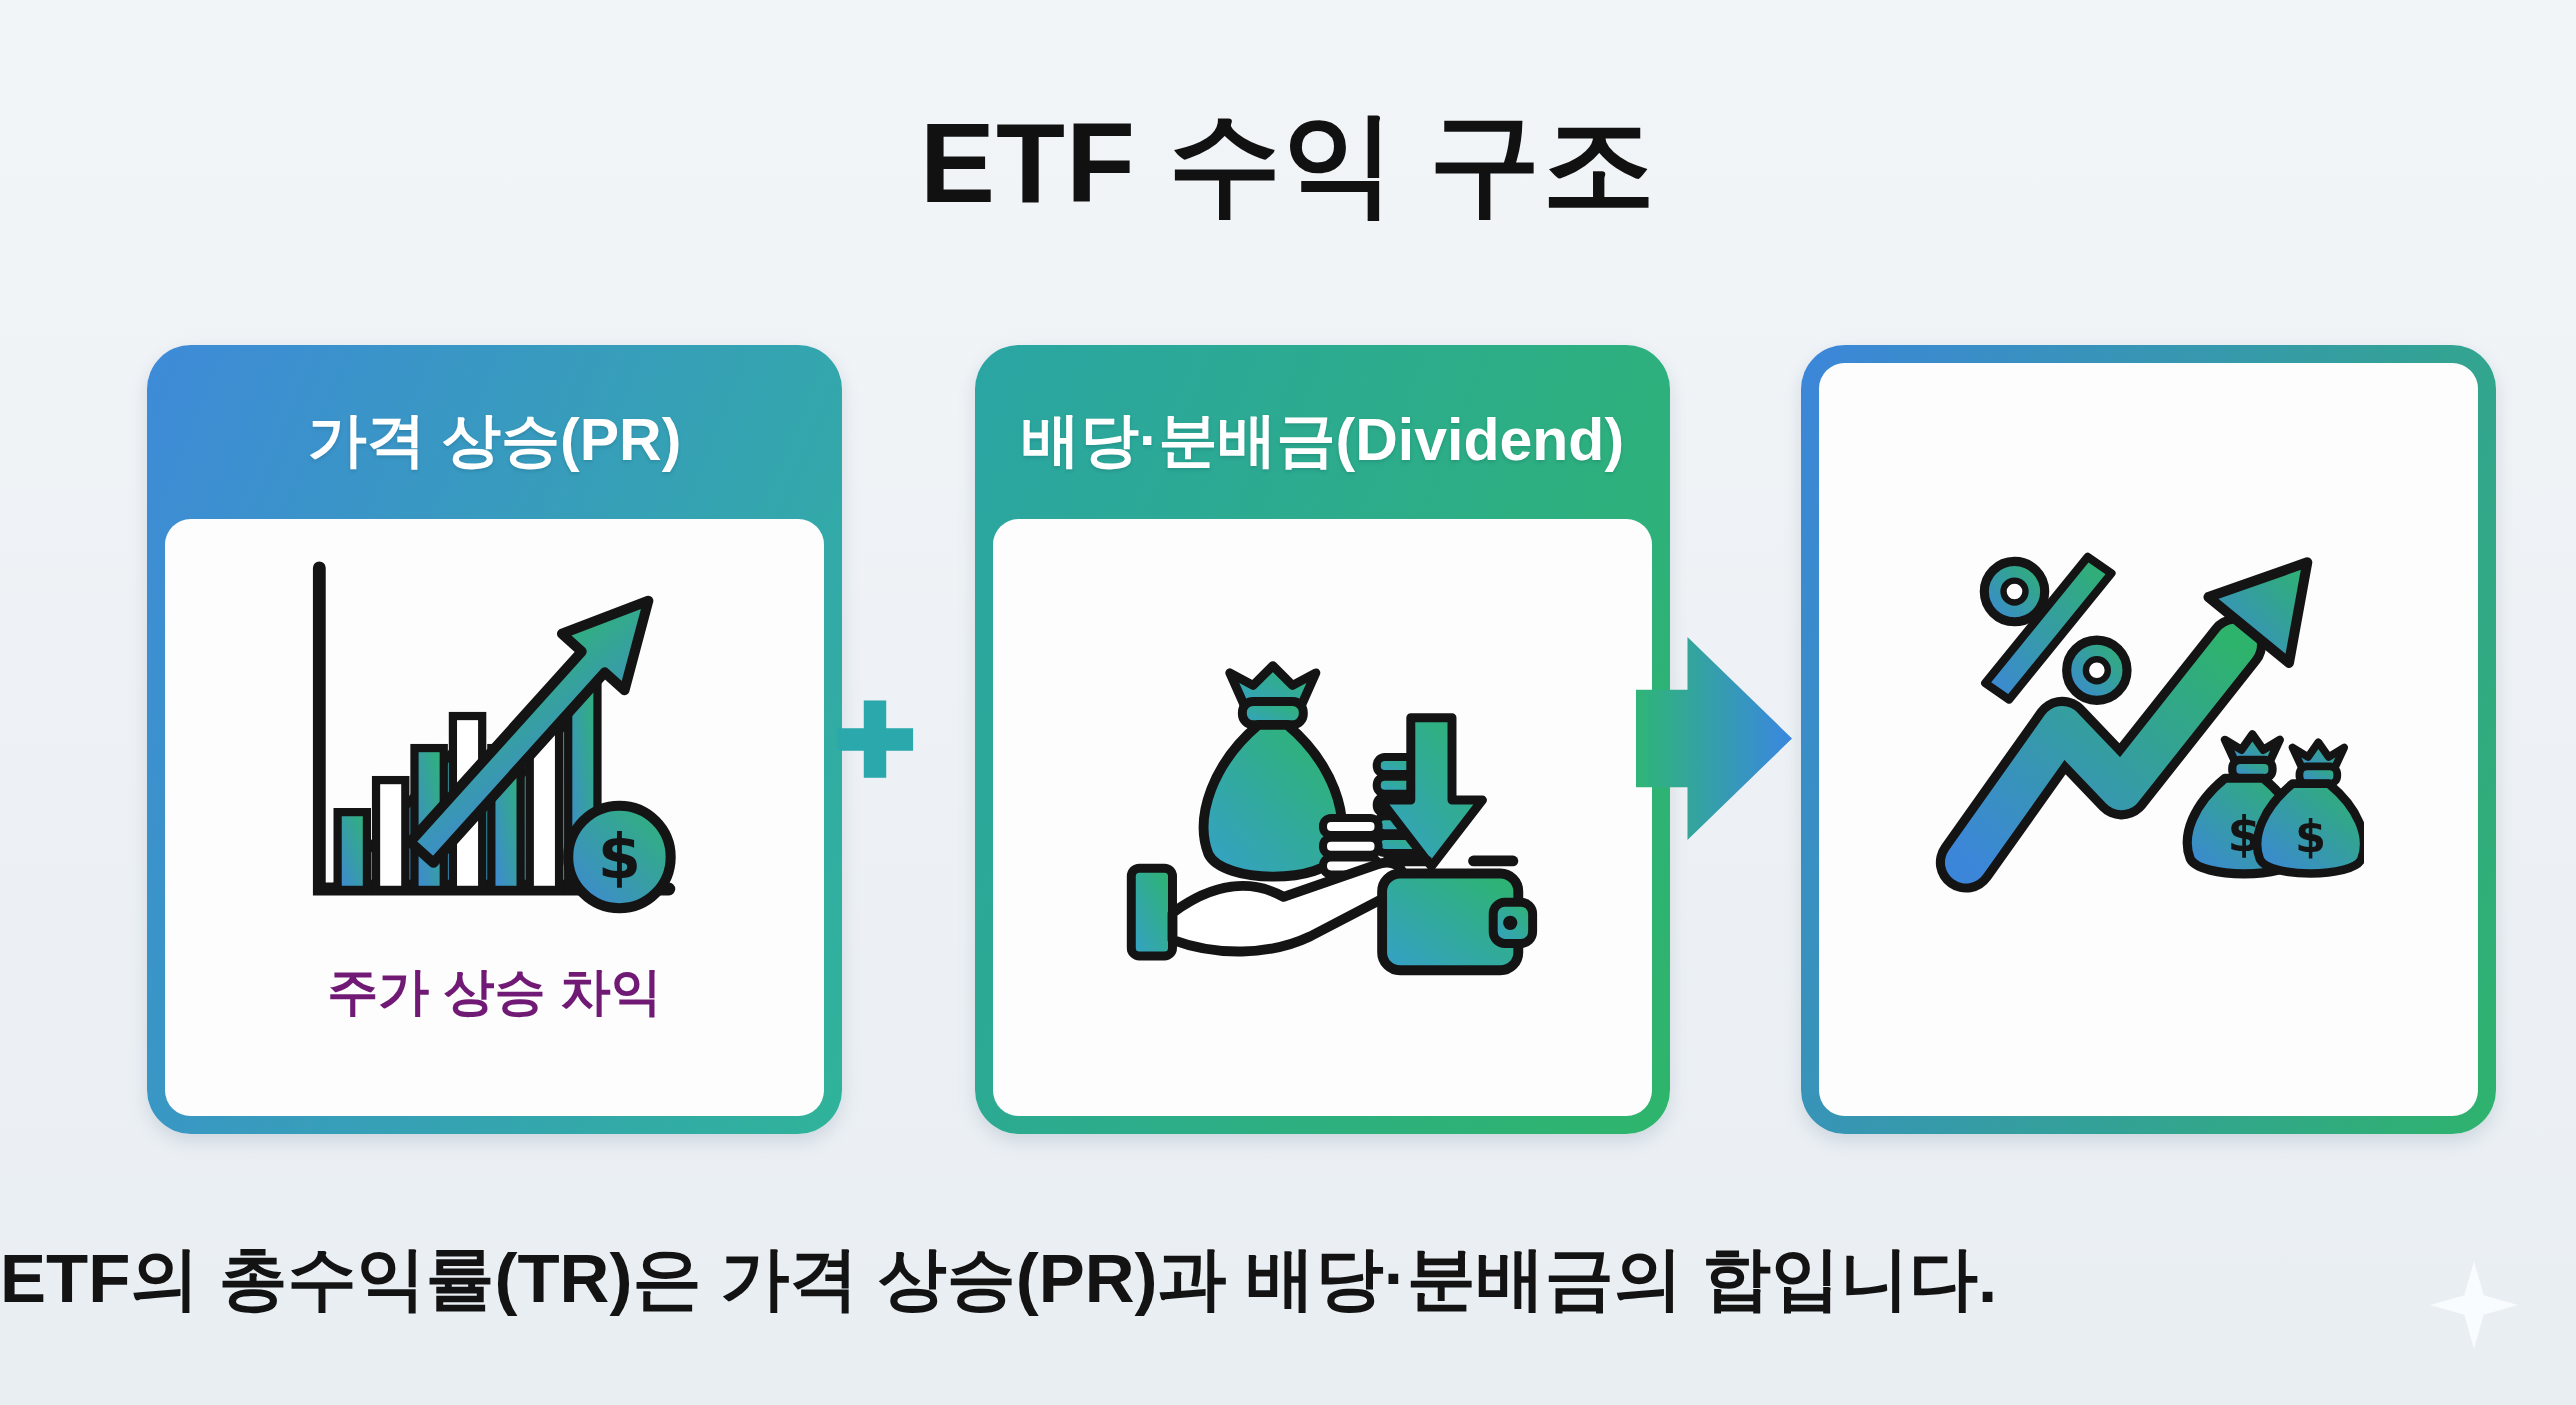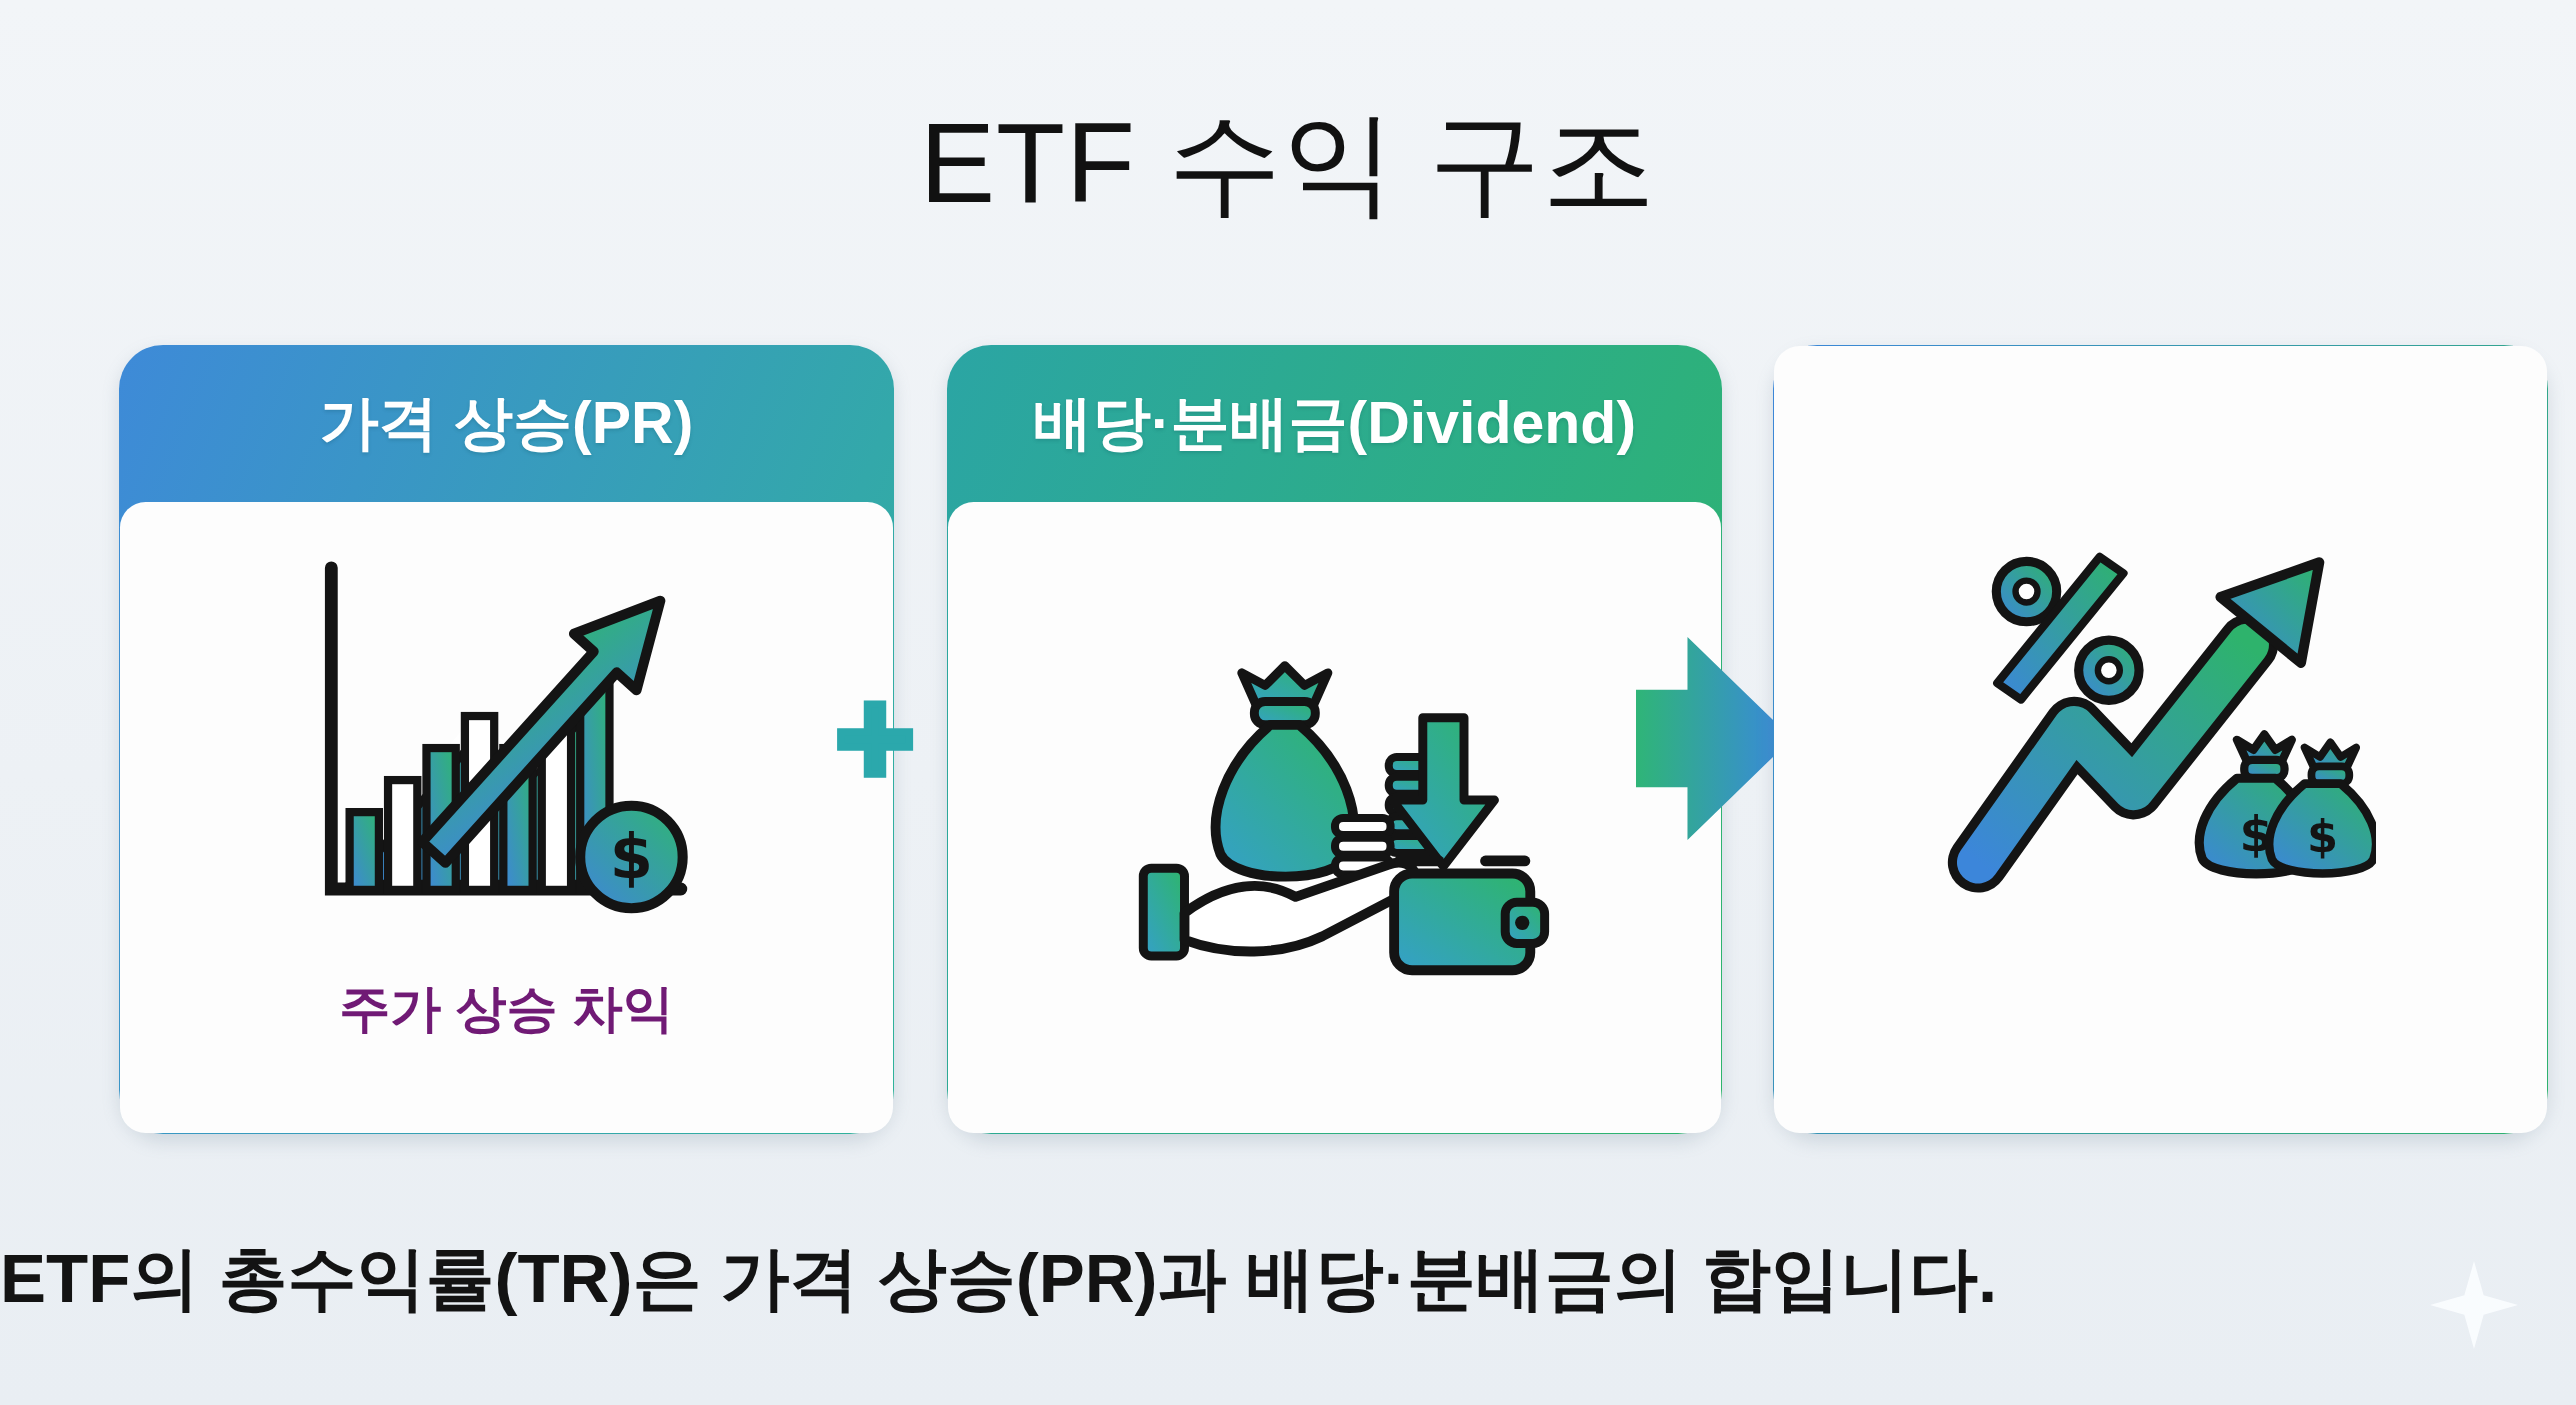--- a/index.html
+++ b/index.html
@@ -6,27 +6,28 @@
   .canvas{
     position:relative;
     width:2576px;height:1405px;
     background:linear-gradient(180deg,#f2f5f8 0%,#edf1f5 55%,#e9eef3 100%);
     font-family:"Liberation Sans",sans-serif;
     overflow:hidden;
   }
   .title{
     position:absolute;left:0;right:0;top:88px;margin:0;
     text-align:center;
-    font-size:113px;font-weight:400;color:#111111;letter-spacing:0.9px;
+    font-size:113px;font-weight:700;color:#111111;letter-spacing:0.9px;
   }
   .card{
-    position:absolute;top:345px;width:775px;height:789px;
-    border-radius:44px;padding:1px;box-sizing:border-box;
+    position:absolute;top:345px;width:695px;height:789px;
+    border-radius:44px;padding:18px;box-sizing:border-box;
     display:flex;flex-direction:column;
     box-shadow:0 7.3px 16.5px rgba(110,130,150,.22);
+    margin-left:28px;
   }
   .card1{left:119px;background:linear-gradient(112deg,#3E8AD8 0%,#2FB399 100%);}
   .card2{left:947px;background:linear-gradient(112deg,#2BA5A4 0%,#2EB56B 100%);}
   .card3{left:1773px;background:linear-gradient(112deg,#3C86DA 0%,#2EB36C 100%);}
   .card-header{
     flex:0 0 156px;display:flex;align-items:center;justify-content:center;
     color:#FFFFFF;font-size:59px;font-weight:700;white-space:nowrap;
     text-shadow:0 1.8px 3.7px rgba(0,60,70,.18);
   }
   .card-body{

